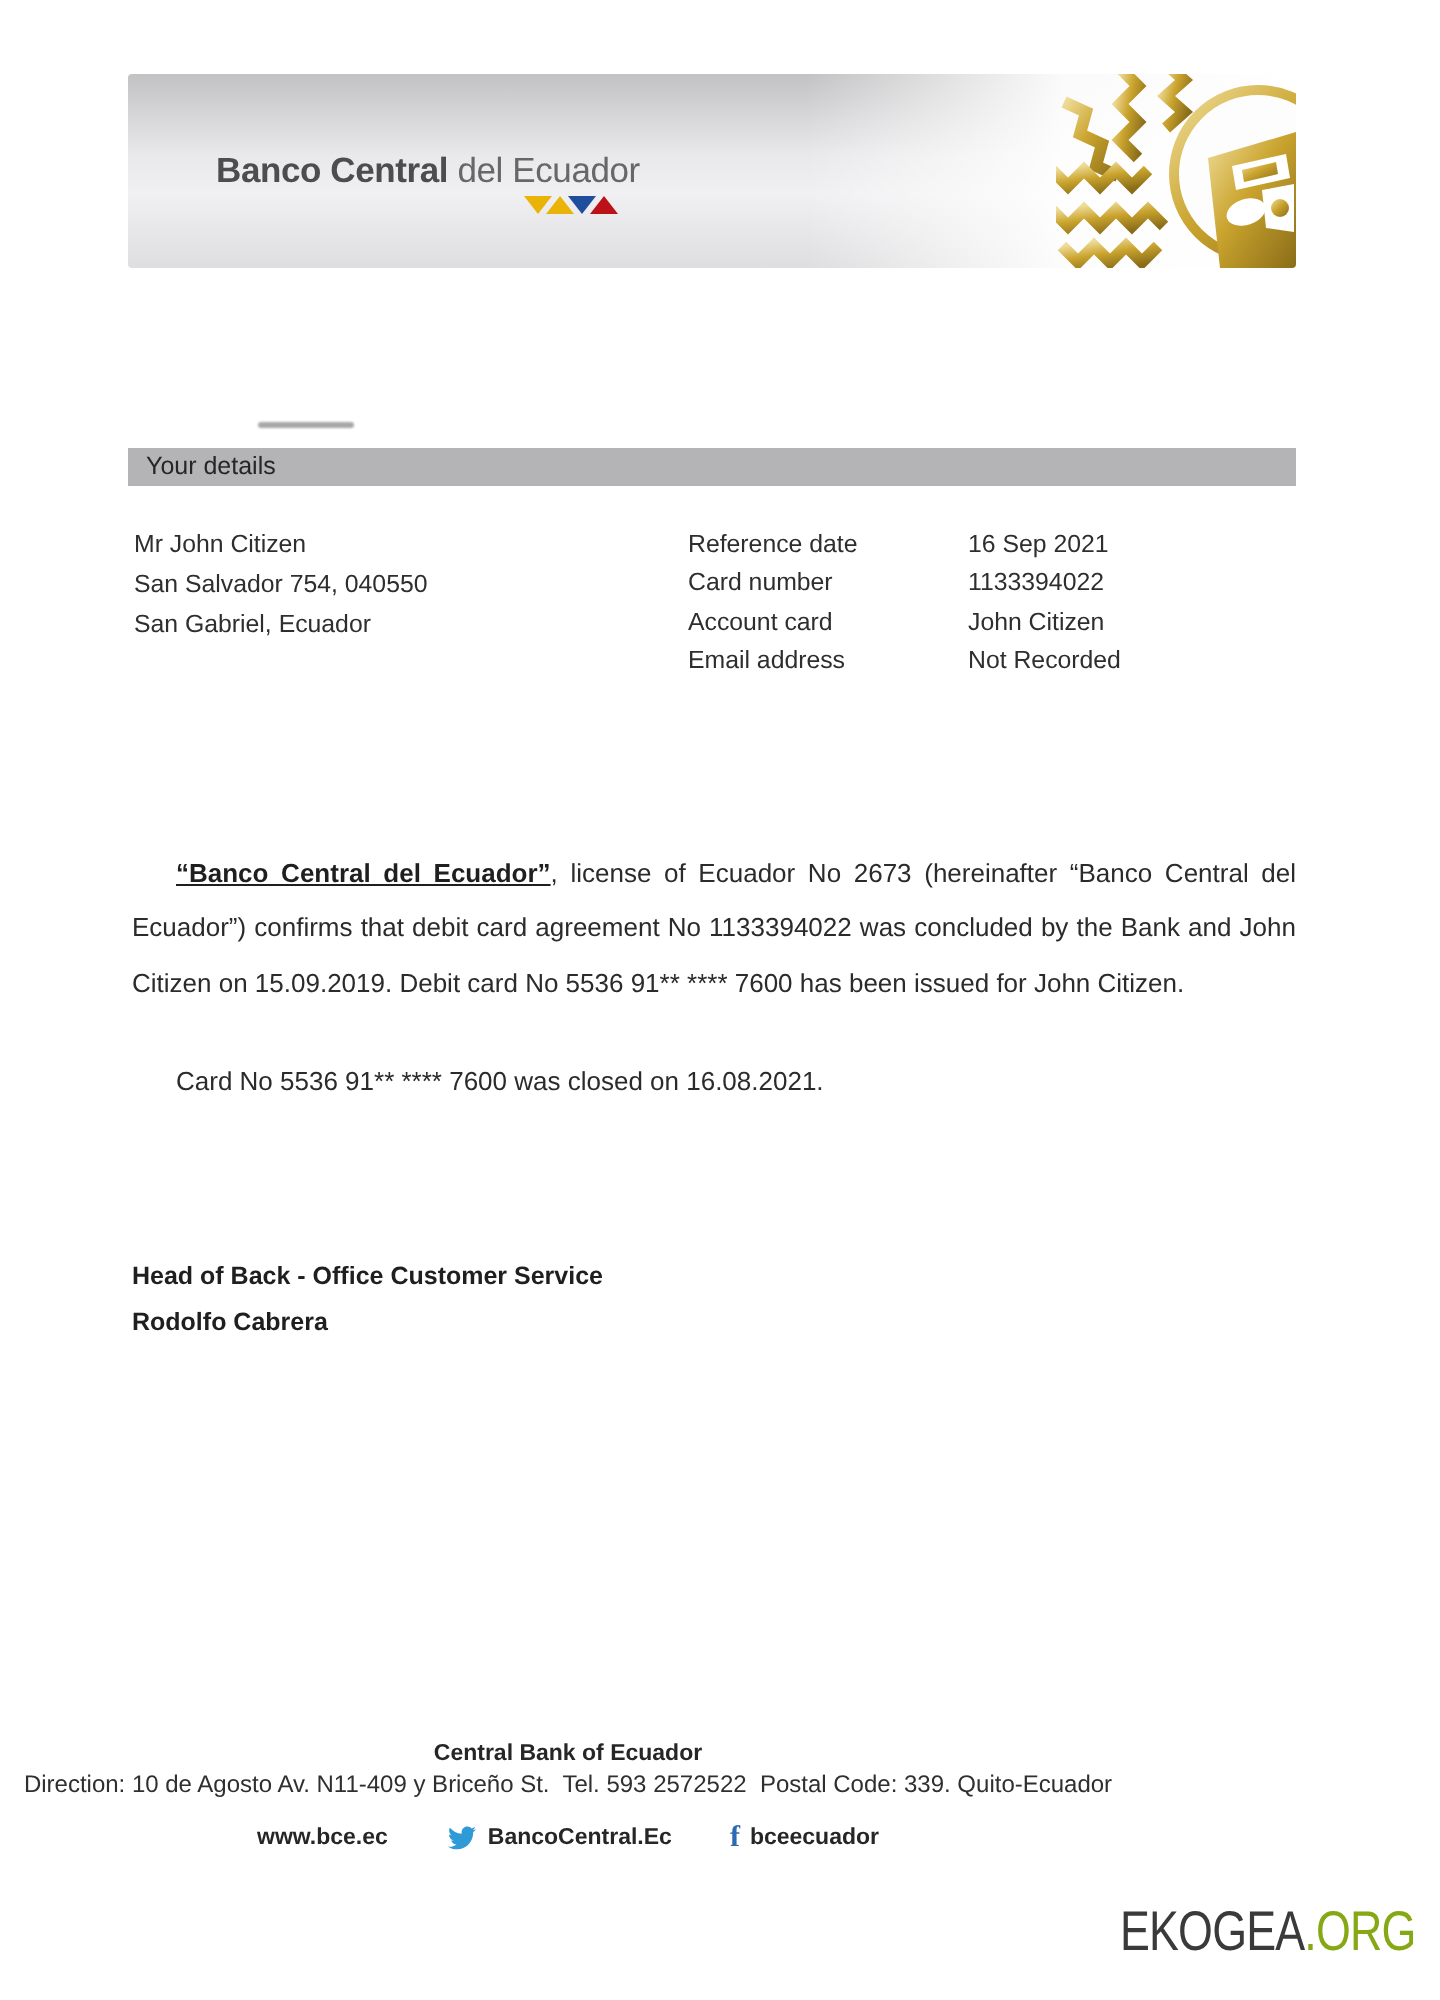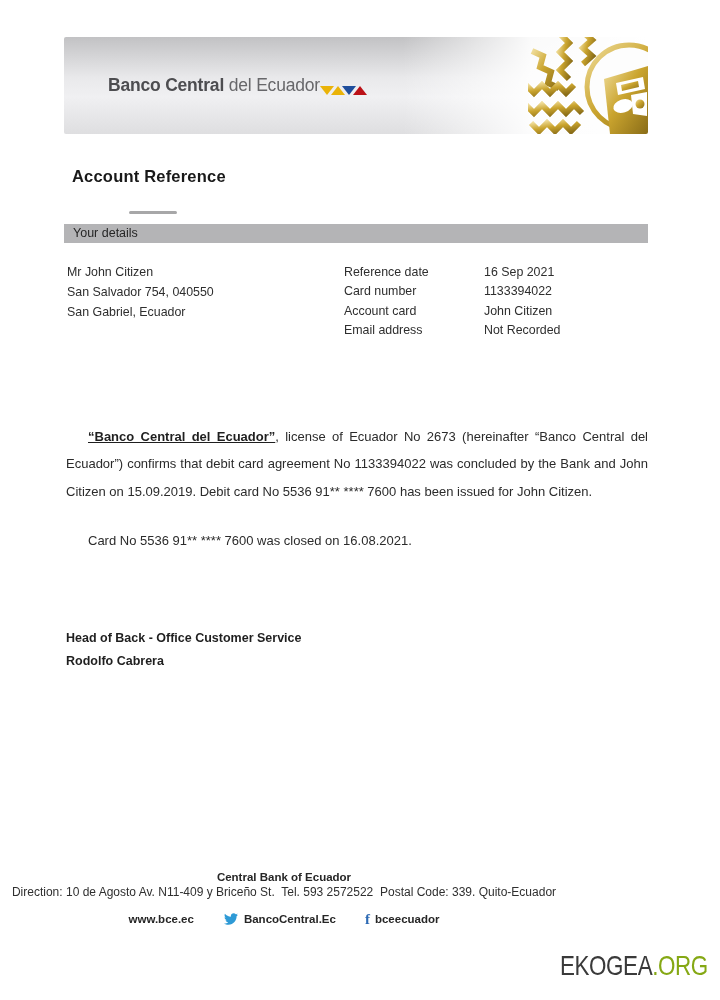--- a/index.html
+++ b/index.html
@@ -13,21 +13,21 @@
   }
   
   .band{
     position:absolute;left:64px;top:37px;width:584px;height:97px;
     background:
       linear-gradient(to right, rgba(255,255,255,0) 58%, rgba(255,255,255,.92) 80%, #ffffff 100%),
       linear-gradient(to bottom, #c2c2c4 0%, #e9e9eb 42%, #f0f0f2 62%, #dedee0 100%);
     border-radius:2px;
     overflow:hidden;
   }
-  .logo{position:absolute;left:44px;top:38px;display:flex;flex-direction:row;align-items:flex-end;}
+  .logo{position:absolute;left:44px;top:38px;display:flex;flex-direction:column;align-items:flex-end;}
   .logo-text{font-size:17.5px;letter-spacing:-0.2px;white-space:nowrap;}
   .logo-text .b{font-weight:bold;color:#4d4d50;}
   .logo-text .l{font-weight:400;color:#67676a;}
   .tri-strip{margin-top:1px;margin-right:4px;display:block;}
   .sun{position:absolute;right:0;top:0;}
   
   .doc-title{
     position:absolute;left:72px;top:167px;
     font-size:16.5px;font-weight:bold;color:#191919;letter-spacing:.2px;
   }
@@ -124,21 +124,20 @@
         <path d="M32,-3 l9,9 l-9,9 l9,9 l-9,9 l9,9"></path>
         <path d="M55,-5 l9,8 l-9,8 l9,8 l-9,8"></path>
         <path d="M4,14 l11,5 l-3,11 l11,5 l-3,11 l11,5"></path>
         <path d="M-2,48 l8,8 l8,-8 l8,8 l8,-8 l8,8 l8,-8"></path>
         <path d="M-2,68 l8,8 l8,-8 l8,8 l8,-8 l8,8 l8,-8 l8,8"></path>
         <path d="M3,86 l8,8 l8,-8 l8,8 l8,-8 l8,8 l8,-8"></path>
       </g>
     </svg>
   </div>
 
-  <div class="doc-title">Account Reference</div>
   <div class="scan-smudge"></div>
 
   <div class="section-bar">Your details</div>
 
   <div class="recipient">
     <div>Mr John Citizen</div>
     <div>San Salvador 754, 040550</div>
     <div>San Gabriel, Ecuador</div>
   </div>
 

